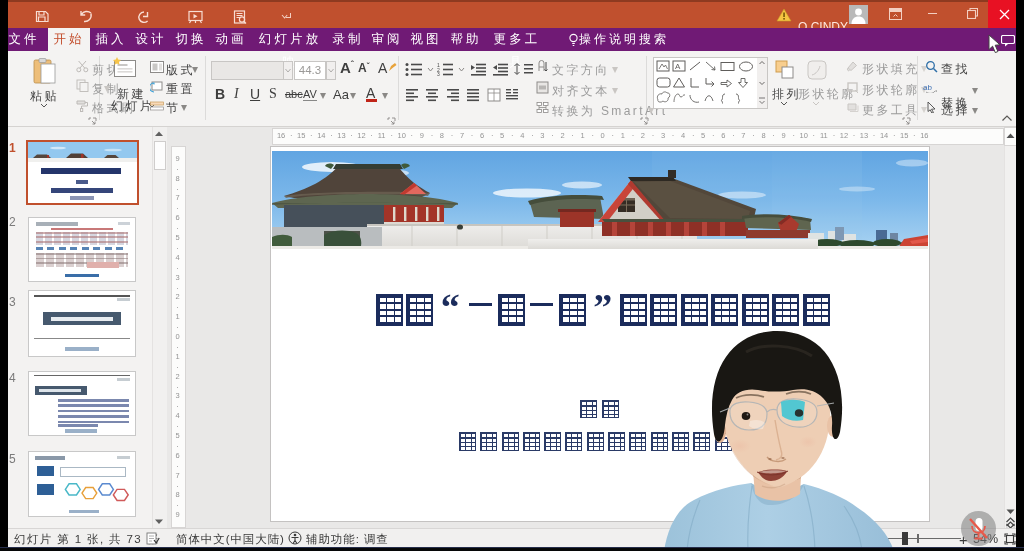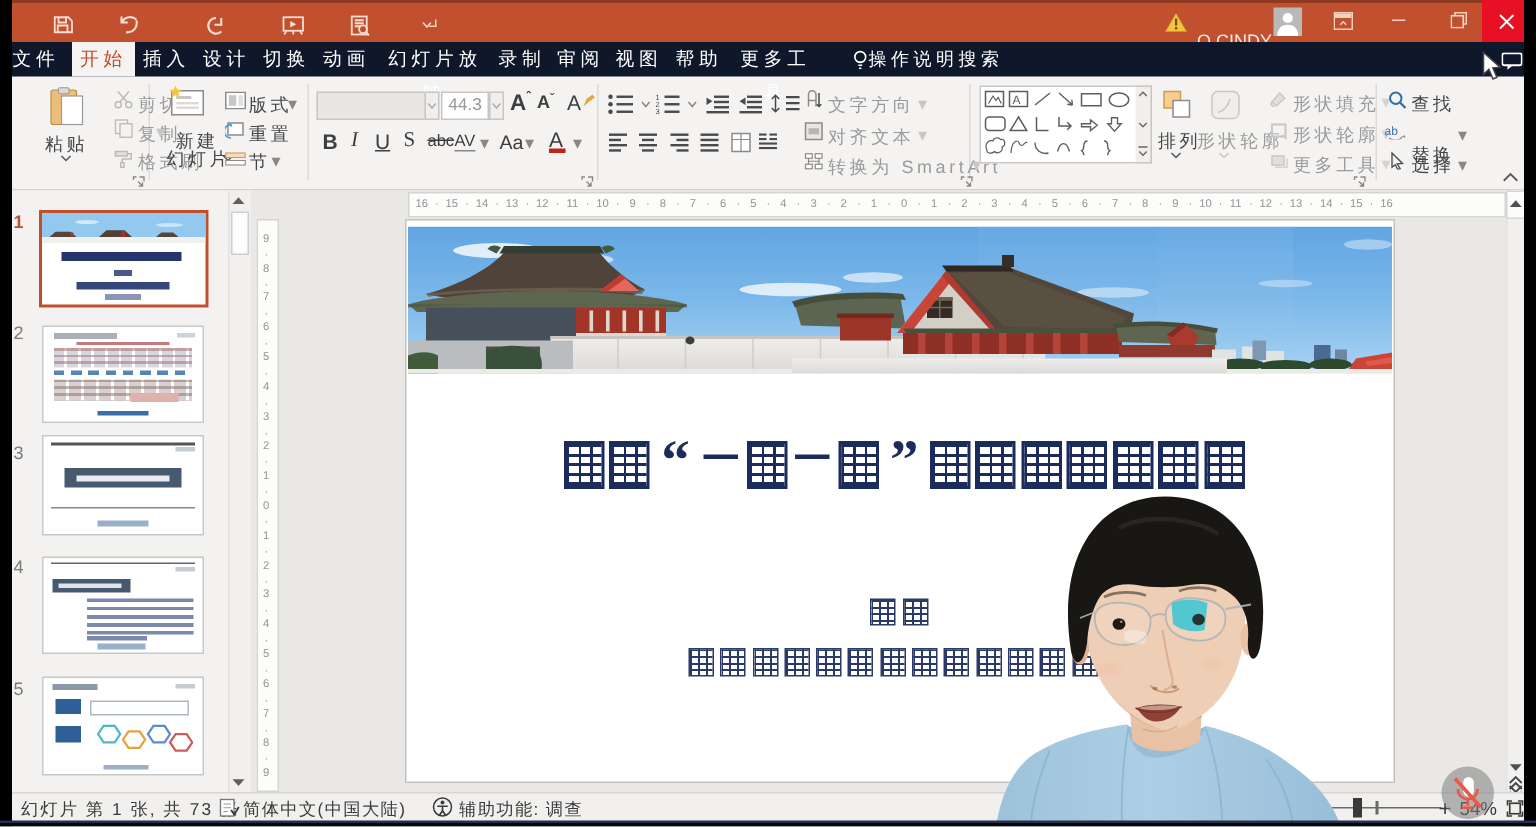--- a/index.html
+++ b/index.html
@@ -74,21 +74,21 @@
 <div class="ab" style="left:928px;top:13px;width:9px;height:1.4px;background:#f3cfc2"></div>
 <svg class="ab" style="left:967px;top:8px" width="11" height="11" viewBox="0 0 11 11">
  <rect x=".5" y="2.5" width="8" height="8" fill="none" stroke="#f3cfc2" stroke-width="1.1"></rect>
  <path d="M3 2.5 V.5 h7.5 V8 h-2" fill="none" stroke="#f3cfc2" stroke-width="1.1"></path>
 </svg>
 <div class="ab" style="left:988px;top:0;width:29px;height:28px;background:#e81123"></div>
 <svg class="ab" style="left:999px;top:9px" width="11" height="11" viewBox="0 0 11 11">
  <path d="M1 1 L10 10 M10 1 L1 10" stroke="#fff" stroke-width="1.3"></path>
 </svg>
 
-<div class="ab" style="left:8px;top:28px;width:1009px;height:23px;background:#0f172a">
+<div class="ab" style="left:8px;top:28px;width:1009px;height:23px;background:#701a75">
  <div class="tab cj" style="left:-4px;width:40px">文件</div>
  <div class="tab cj" style="left:40px;width:42px;background:#f4f3f2;color:#c24b29">开始</div>
  <div class="tab cj" style="left:82px;width:42px">插入</div>
  <div class="tab cj" style="left:122px;width:42px">设计</div>
  <div class="tab cj" style="left:162px;width:42px">切换</div>
  <div class="tab cj" style="left:202px;width:42px">动画</div>
  <div class="tab cj" style="left:243px;width:78px">幻灯片放映</div>
  <div class="tab cj" style="left:319px;width:42px">录制</div>
  <div class="tab cj" style="left:358px;width:42px">审阅</div>
  <div class="tab cj" style="left:397px;width:42px">视图</div>
@@ -748,21 +748,21 @@
 </div>
 
 
 <div class="ab" style="left:8px;top:528px;width:1009px;height:19px;background:#f1f0ef;border-top:1px solid #d8d6d5;z-index:10"></div>
 <div class="ab cj" style="left:14px;top:532px;font-size:11.5px;color:#3a3a3a;z-index:11;letter-spacing:.12em">幻灯片 第 1 张, 共 73 张</div>
 <svg class="ab" style="left:146px;top:532px;z-index:11" width="14" height="13" viewBox="0 0 14 13">
       <rect x="1" y="1" width="9" height="11" fill="#fff" stroke="#777" stroke-width=".9"></rect>
       <path d="M3 4 h5 M3 6.5 h5 M3 9 h3" stroke="#999" stroke-width=".8"></path>
       <path d="M8 8 l2.2 3 3-5" stroke="#333" fill="none" stroke-width="1.2"></path>
     </svg>
-<div class="ab cj" style="left:162px;top:532px;font-size:11.5px;color:#3a3a3a;z-index:11;letter-spacing:.08em">简体中文(中国大陆)</div>
+<div class="ab cj" style="left:176px;top:532px;font-size:11.5px;color:#3a3a3a;z-index:11;letter-spacing:.08em">简体中文(中国大陆)</div>
 <svg class="ab" style="left:288px;top:531px;z-index:11" width="14" height="14" viewBox="0 0 14 14">
       <circle cx="7" cy="7" r="6" fill="none" stroke="#3a3a3a" stroke-width="1"></circle>
       <circle cx="7" cy="4" r="1.3" fill="#3a3a3a"></circle>
       <path d="M3.5 6.5 h7 M7 6.5 v3 M7 9.5 l-2 3 M7 9.5 l2 3" stroke="#3a3a3a" fill="none" stroke-width="1.1"></path>
     </svg>
 <div class="ab cj" style="left:306px;top:532px;font-size:11.5px;color:#3a3a3a;z-index:11;letter-spacing:.08em">辅助功能: 调查</div>
 <div class="ab" style="left:861px;top:538px;width:100px;height:1.3px;background:#6a6a6a;z-index:11"></div>
 <div class="ab" style="left:902px;top:532px;width:6px;height:13px;background:#3a3a3a;z-index:11"></div>
 <div class="ab" style="left:917px;top:534px;width:1.5px;height:9px;background:#6a6a6a;z-index:11"></div>
 <div class="ab" style="left:959px;top:531px;font-size:15px;color:#3a3a3a;z-index:11">+</div>

